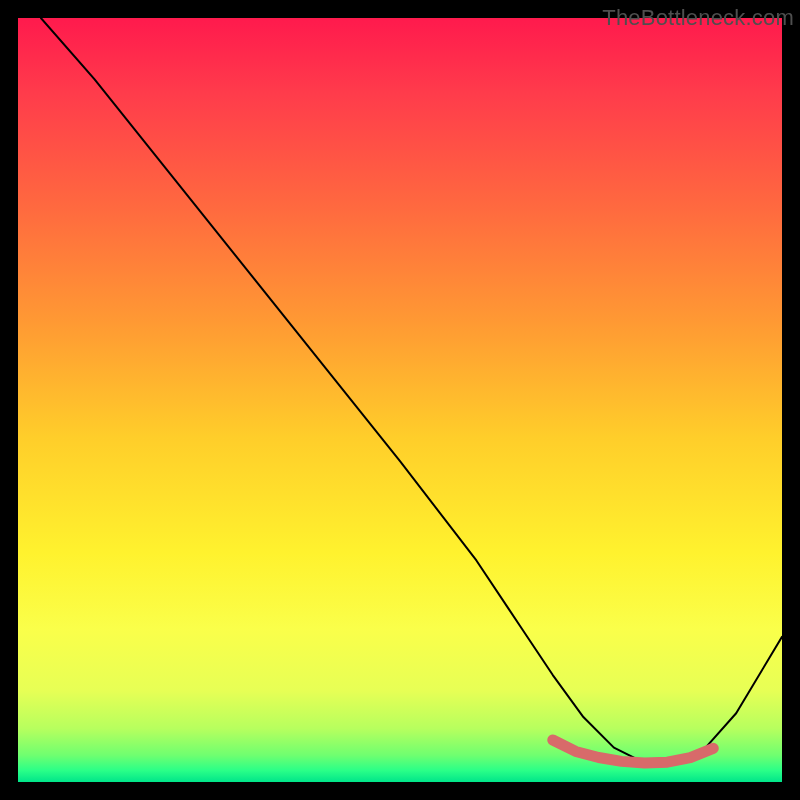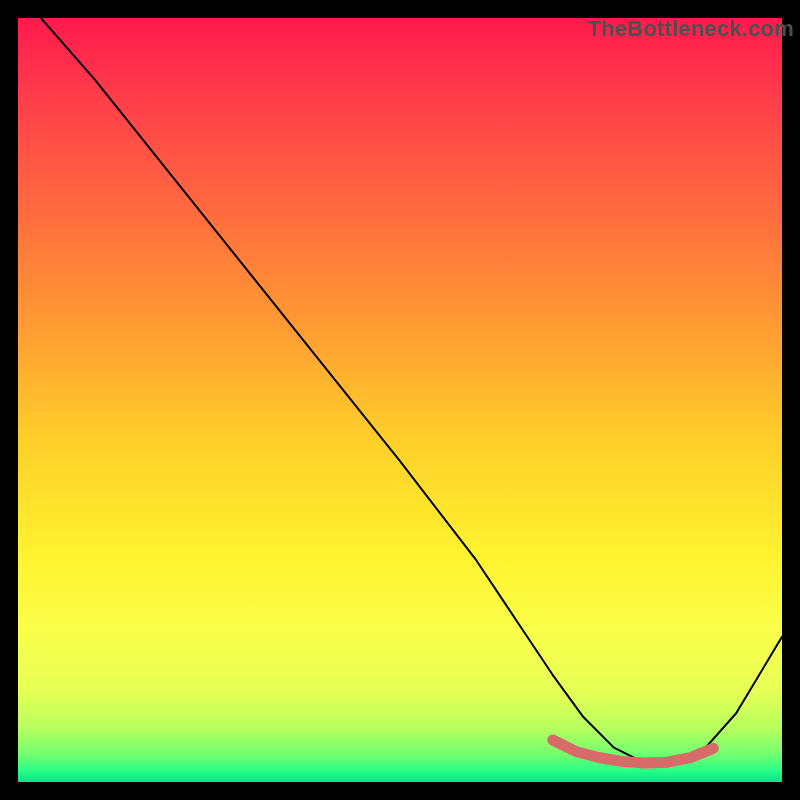--- a/index.html
+++ b/index.html
@@ -21,25 +21,25 @@
   }
   .plot-area {
     position: absolute;
     left: 0;
     top: 0;
     width: 764px;
     height: 764px;
   }
   .watermark {
     position: absolute;
-    top: 16px;
+    top: 5px;
     right: 6px;
     color: #4f4f4f;
     font-size: 22px;
-    font-weight: 700;
+    font-weight: 400;
     letter-spacing: 0.2px;
     z-index: 20;
   }
   svg {
     display: block;
   }
 </style>
 </head>
 <body>
 

